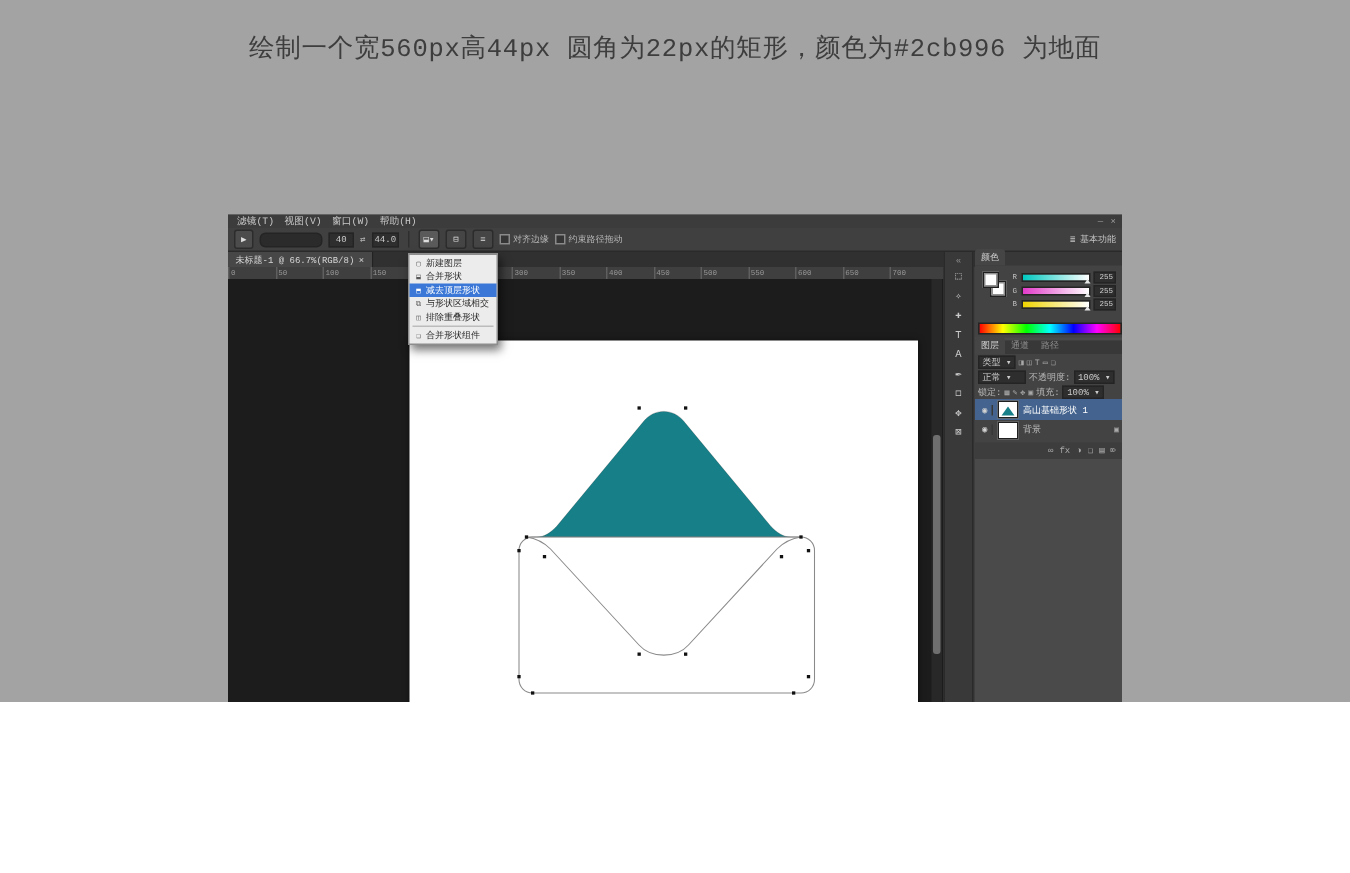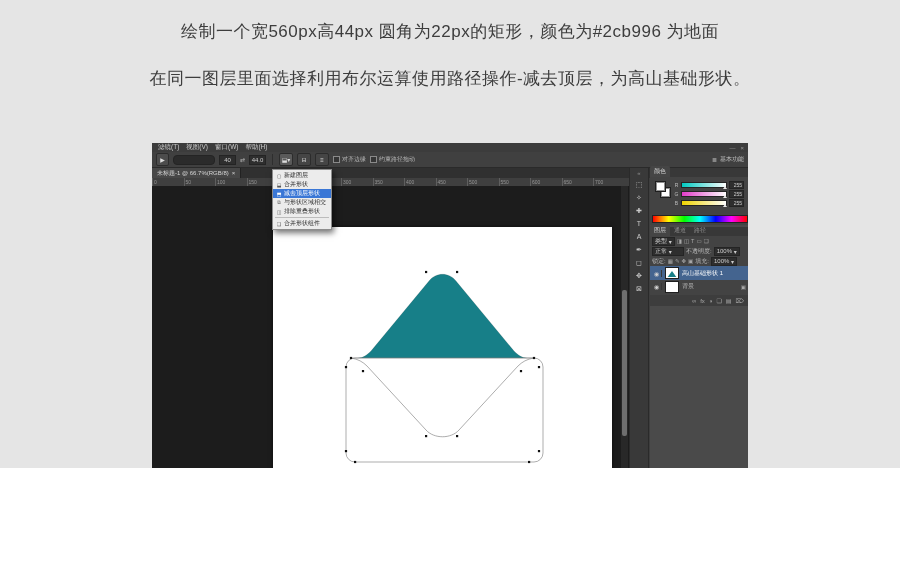--- a/index.html
+++ b/index.html
@@ -1,17 +1,17 @@
 <!DOCTYPE html>
 <html><head>
 <meta charset="utf-8">
 <style>
   html,body{margin:0;padding:0;background:#fff;}
   body{font-family:"Liberation Sans","DejaVu Sans",sans-serif;}
-  #page{position:relative;width:900px;height:468px;background:#e5e5e5;overflow:hidden;}
+  #page{position:relative;width:900px;height:468px;background:#a3a3a3;overflow:hidden;font-family:Liberation Mono, monospace;}
   .abs{position:absolute;}
 
   
   .instr{width:900px;text-align:center;color:#3d3d3d;font-size:17px;letter-spacing:.5px;}
   .instr2{line-height:29px;}
 
   
   #ps{left:152px;top:143px;width:596px;height:400px;background:#3e3e3e;overflow:hidden;font-size:6px;color:#bbb;}
 
   
@@ -85,21 +85,20 @@
   .dd-item.hl .g{color:#fff;}
   .dd-sep{height:1px;background:#bcbcbc;margin:1px 2px;}
 </style>
 </head>
 <body>
 
 <div id="page">
 
   <div class="abs instr" style="top:20px;">绘制一个宽560px高44px 圆角为22px的矩形，颜色为#2cb996 为地面</div>
   <div class="abs instr instr2" style="top:64px;">
-    <div>在同一图层里面选择利用布尔运算使用路径操作-减去顶层，为高山基础形状。</div>
   </div>
 
   <div id="ps" class="abs">
 
     <div class="abs menubar">
       <span>滤镜(T)</span>
       <span>视图(V)</span>
       <span>窗口(W)</span>
       <span>帮助(H)</span>
       <span class="winctl">

